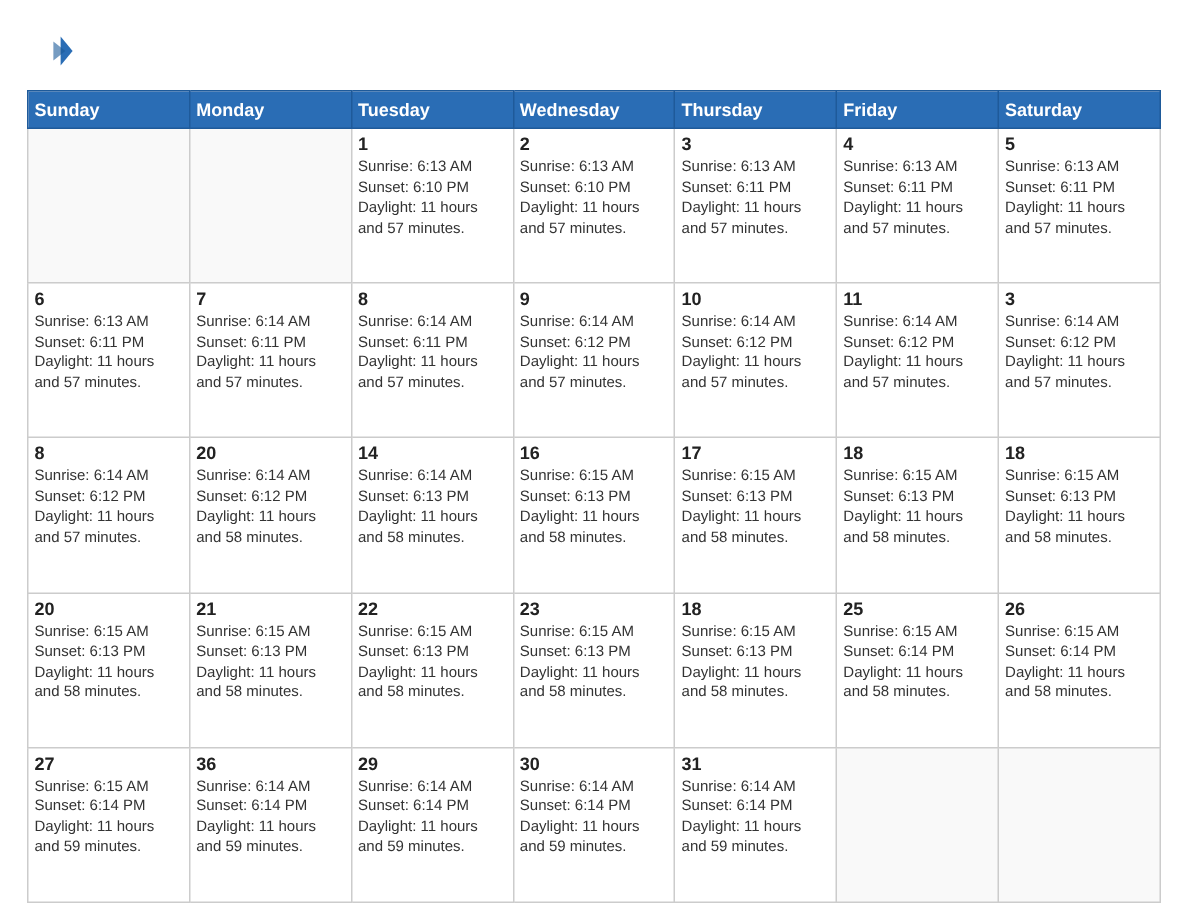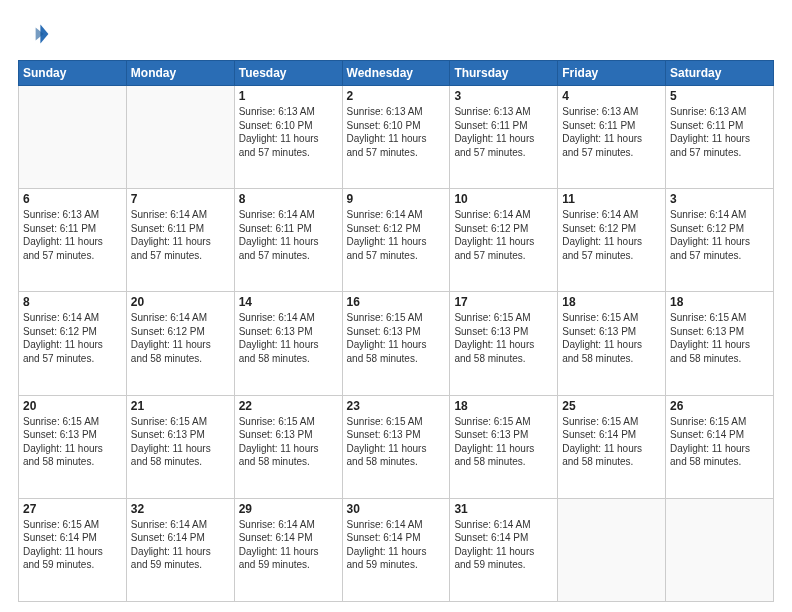--- a/index.html
+++ b/index.html
@@ -301,21 +301,21 @@
           </td>
         </tr>
         <tr>
           <td>
             <span class="day-num">27</span>
             <div class="cell-info" style="white-space: pre-line;">Sunrise: 6:15 AM
 Sunset: 6:14 PM
 Daylight: 11 hours and 59 minutes.</div>
           </td>
           <td>
-            <span class="day-num">32</span>
+            <span class="day-num">36</span>
             <div class="cell-info" style="white-space: pre-line;">Sunrise: 6:14 AM
 Sunset: 6:14 PM
 Daylight: 11 hours and 59 minutes.</div>
           </td>
           <td>
             <span class="day-num">29</span>
             <div class="cell-info" style="white-space: pre-line;">Sunrise: 6:14 AM
 Sunset: 6:14 PM
 Daylight: 11 hours and 59 minutes.</div>
           </td>

